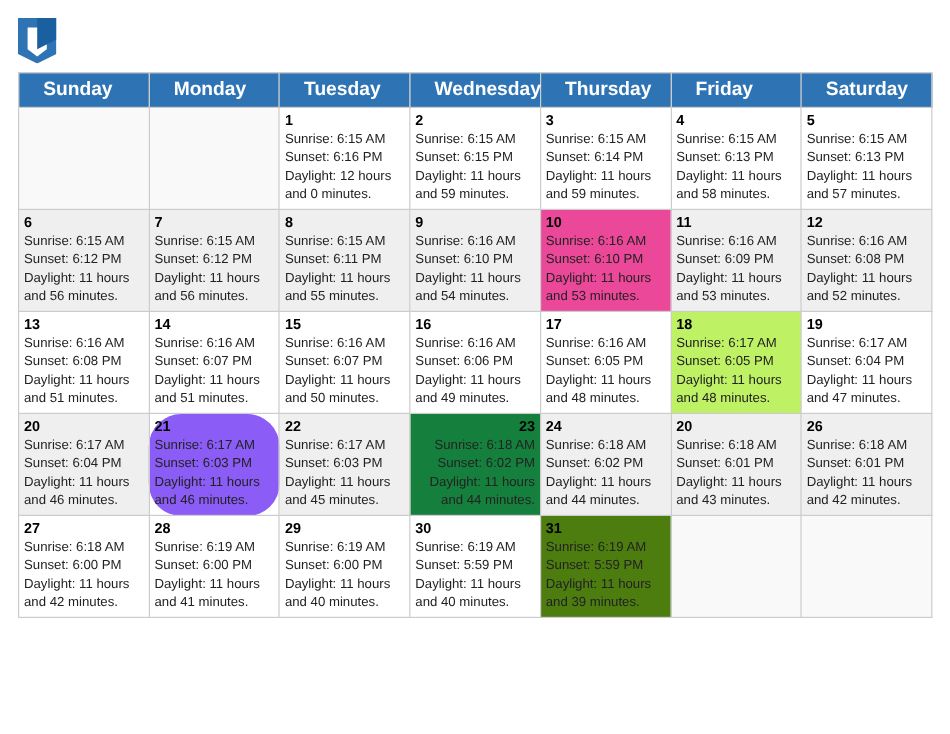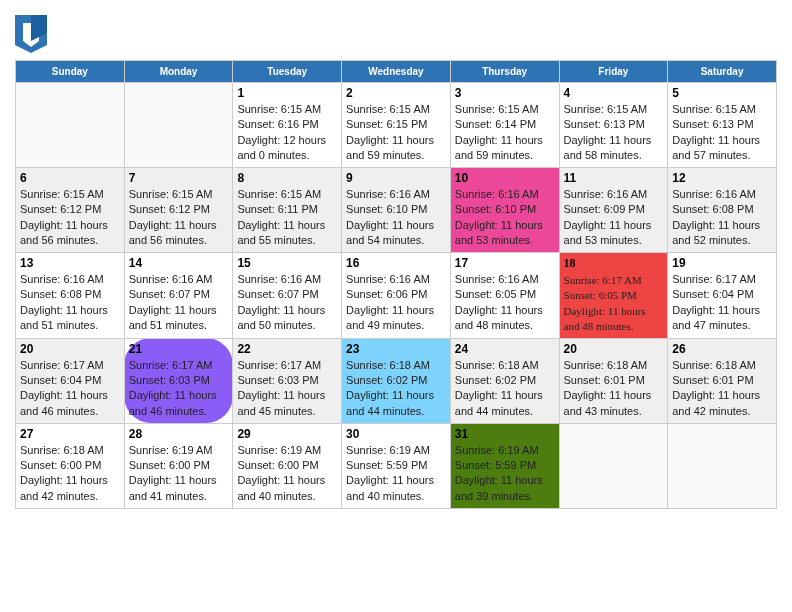--- a/index.html
+++ b/index.html
@@ -56,24 +56,24 @@
       font-style: italic;
     }
     .calendar-table {
       width: 100%;
       border-collapse: collapse;
       table-layout: fixed;
     }
     .calendar-table th {
       background-color: #2E74B5;
       color: #fff;
-      font-size: 10px;
+      font-size: 16px;
       font-weight: bold;
-      padding: 5px 4px;
-      text-align: center;
+      padding: 5px 20px;
+      text-align: left;
       border: 1px solid #ccc;
     }
     .calendar-table td {
       border: 1px solid #ccc;
       vertical-align: top;
       padding: 3px 4px;
       font-size: 10px;
       min-height: 80px;
       height: 85px;
       background: #fff;
@@ -204,21 +204,21 @@
             <div class="day-info">Sunrise: 6:16 AM<br>Sunset: 6:07 PM<br>Daylight: 11 hours and 50 minutes.</div>
           </td>
           <td style="background-color: rgb(255, 255, 255);">
             <span class="day-number">16</span>
             <div class="day-info">Sunrise: 6:16 AM<br>Sunset: 6:06 PM<br>Daylight: 11 hours and 49 minutes.</div>
           </td>
           <td style="background-color: rgb(255, 255, 255);">
             <span class="day-number">17</span>
             <div class="day-info">Sunrise: 6:16 AM<br>Sunset: 6:05 PM<br>Daylight: 11 hours and 48 minutes.</div>
           </td>
-          <td style="background-color: #ef4444; font-family: Liberation Serif, serif;">
+          <td style="background-color: #bef264;">
             <span class="day-number">18</span>
             <div class="day-info">Sunrise: 6:17 AM<br>Sunset: 6:05 PM<br>Daylight: 11 hours and 48 minutes.</div>
           </td>
           <td style="background-color: rgb(255, 255, 255);">
             <span class="day-number">19</span>
             <div class="day-info">Sunrise: 6:17 AM<br>Sunset: 6:04 PM<br>Daylight: 11 hours and 47 minutes.</div>
           </td>
         </tr>
         <tr>
           <td style="background-color: rgb(239, 239, 239);">
@@ -226,21 +226,21 @@
             <div class="day-info">Sunrise: 6:17 AM<br>Sunset: 6:04 PM<br>Daylight: 11 hours and 46 minutes.</div>
           </td>
           <td style="background-color: #8b5cf6; border-radius: 27px;">
             <span class="day-number">21</span>
             <div class="day-info">Sunrise: 6:17 AM<br>Sunset: 6:03 PM<br>Daylight: 11 hours and 46 minutes.</div>
           </td>
           <td style="background-color: rgb(239, 239, 239);">
             <span class="day-number">22</span>
             <div class="day-info">Sunrise: 6:17 AM<br>Sunset: 6:03 PM<br>Daylight: 11 hours and 45 minutes.</div>
           </td>
-          <td style="background-color: #7dd3fc;">
+          <td style="background-color: #15803d; text-align: right;">
             <span class="day-number">23</span>
             <div class="day-info">Sunrise: 6:18 AM<br>Sunset: 6:02 PM<br>Daylight: 11 hours and 44 minutes.</div>
           </td>
           <td style="background-color: rgb(239, 239, 239);">
             <span class="day-number">24</span>
             <div class="day-info">Sunrise: 6:18 AM<br>Sunset: 6:02 PM<br>Daylight: 11 hours and 44 minutes.</div>
           </td>
           <td style="background-color: rgb(239, 239, 239);">
             <span class="day-number">20</span>
             <div class="day-info">Sunrise: 6:18 AM<br>Sunset: 6:01 PM<br>Daylight: 11 hours and 43 minutes.</div>

